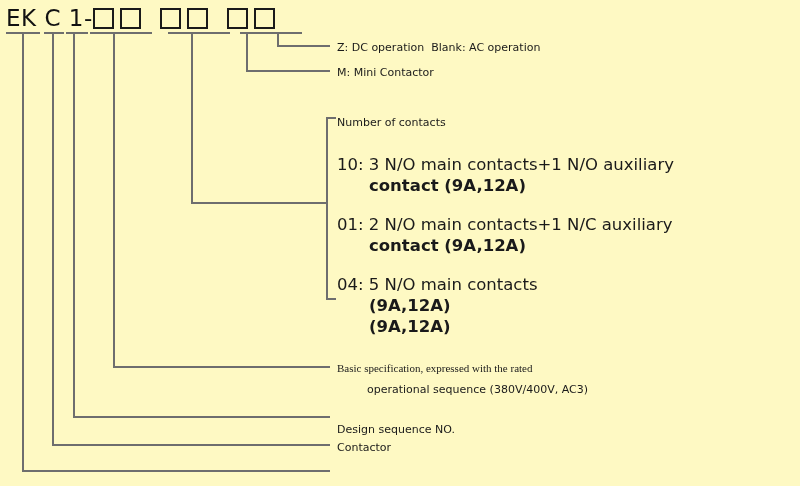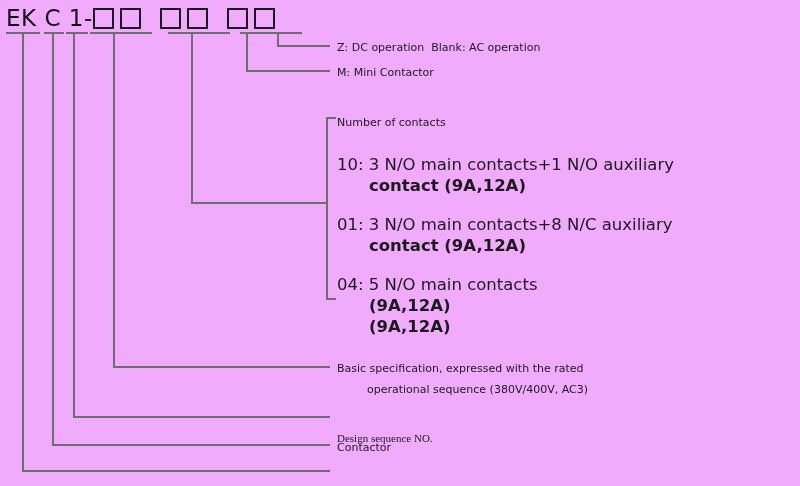--- a/index.html
+++ b/index.html
@@ -4,21 +4,21 @@
 <style>
   html, body {
     margin: 0;
     padding: 0;
     background: #ffffff;
   }
   #page {
     position: relative;
     width: 800px;
     height: 486px;
-    background: #f0abfc;
+    background: #fef9c3;
     font-family: "DejaVu Sans", "Liberation Sans", sans-serif;
     color: #1a1a1a;
     overflow: hidden;
   }
   svg.leaders {
     position: absolute;
     left: 0;
     top: 0;
     width: 800px;
     height: 486px;
@@ -83,23 +83,23 @@
     display: block;
     white-space: pre;
     margin-top: 18px;
   }
   .contact-cont {
     display: block;
     white-space: pre;
     padding-left: 32px;
     font-weight: bold;
   }
-  .lbl-basic   { left: 337px; top: 358px; }
+  .lbl-basic   { left: 337px; top: 358px; font-family: Liberation Serif, serif; }
   .lbl-basic2  { left: 337px; top: 379px; padding-left: 30px; }
-  .lbl-design  { left: 337px; top: 428px; font-family: Liberation Serif, serif; }
+  .lbl-design  { left: 337px; top: 419px; }
   .lbl-contactor { left: 337px; top: 437px; text-align: center; }
   .lbl-company { left: 337px; top: 462px; }
 </style>
 </head>
 <body>
 
 <div id="page">
 
   <div class="code-row">
     <span class="code-text">EK C 1-</span>
@@ -154,21 +154,21 @@
   </svg>
 
   <div class="lbl lbl-z">Z: DC operation  Blank: AC operation</div>
   <div class="lbl lbl-m">M: Mini Contactor</div>
 
   <div class="lbl lbl-noc">Number of contacts</div>
 
   <div class="contact-list">
     <span class="contact-item">10: 3 N/O main contacts+1 N/O auxiliary</span>
     <span class="contact-cont">contact (9A,12A)</span>
-    <span class="contact-item">01: 3 N/O main contacts+8 N/C auxiliary</span>
+    <span class="contact-item">01: 2 N/O main contacts+1 N/C auxiliary</span>
     <span class="contact-cont">contact (9A,12A)</span>
     <span class="contact-item">04: 5 N/O main contacts</span>
     <span class="contact-cont">(9A,12A)</span>
     <span class="contact-cont">(9A,12A)</span>
   </div>
 
   <div class="lbl lbl-basic">Basic specification, expressed with the rated</div>
   <div class="lbl lbl-basic2">operational sequence (380V/400V, AC3)</div>
   <div class="lbl lbl-design">Design sequence NO.</div>
   <div class="lbl lbl-contactor">Contactor</div>

